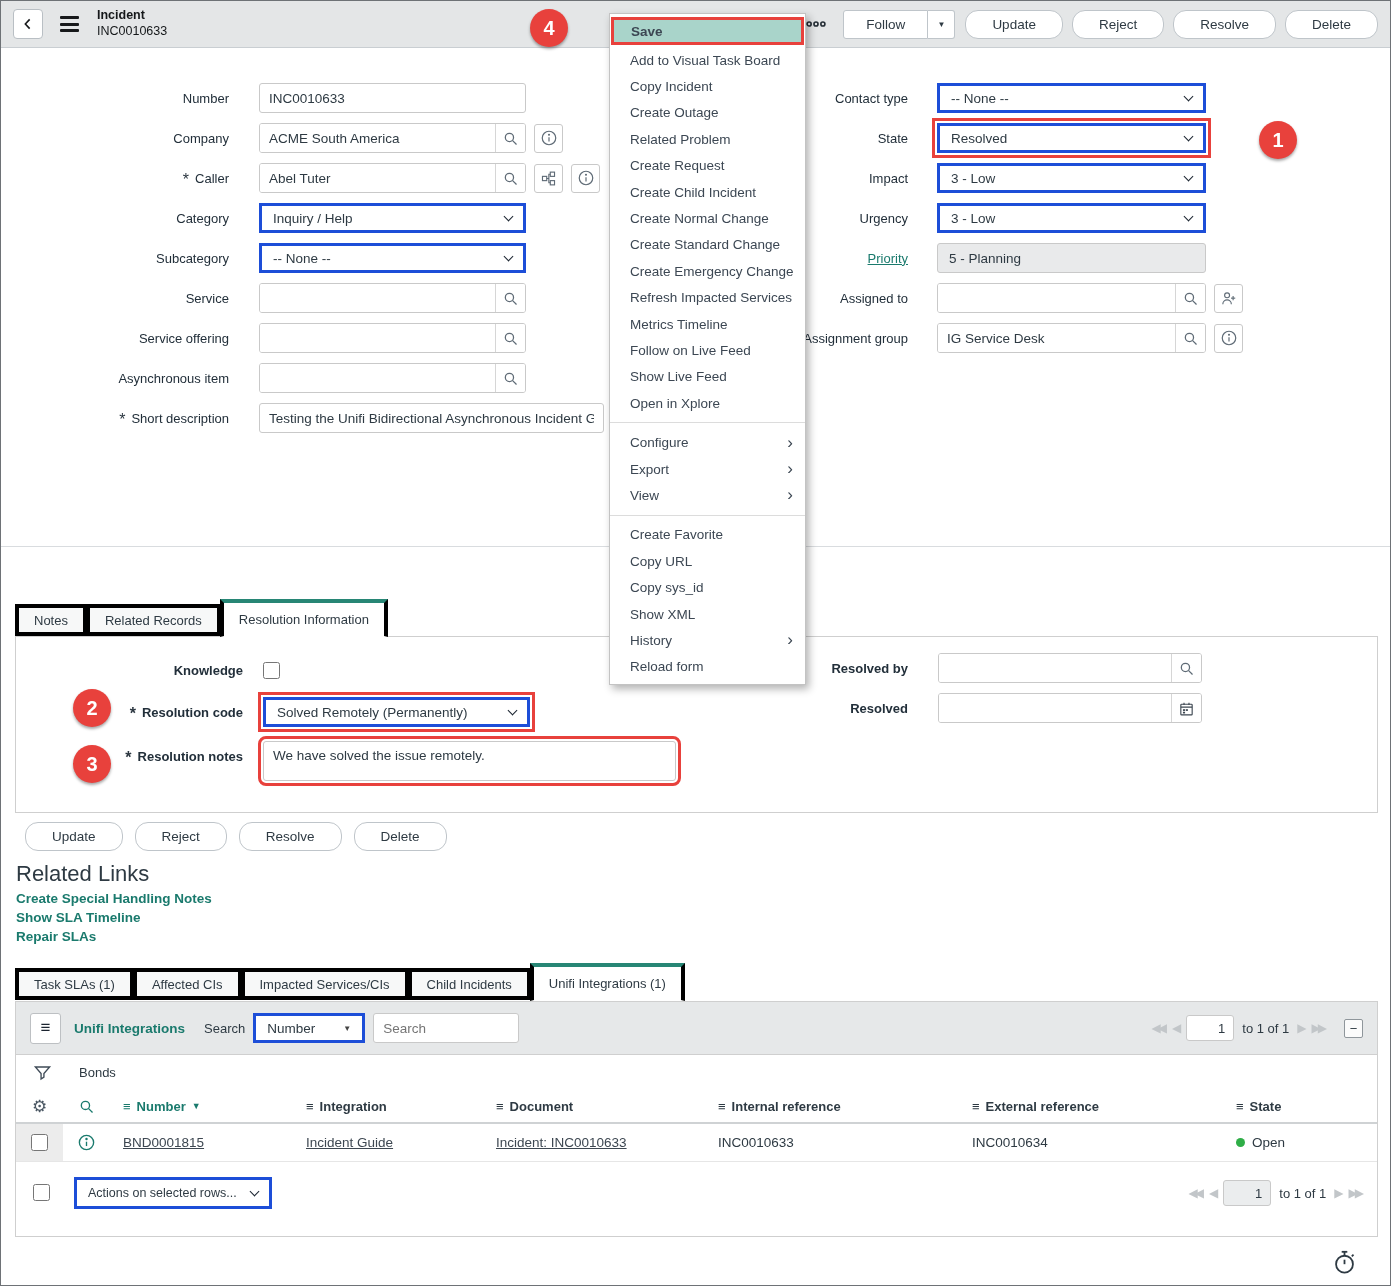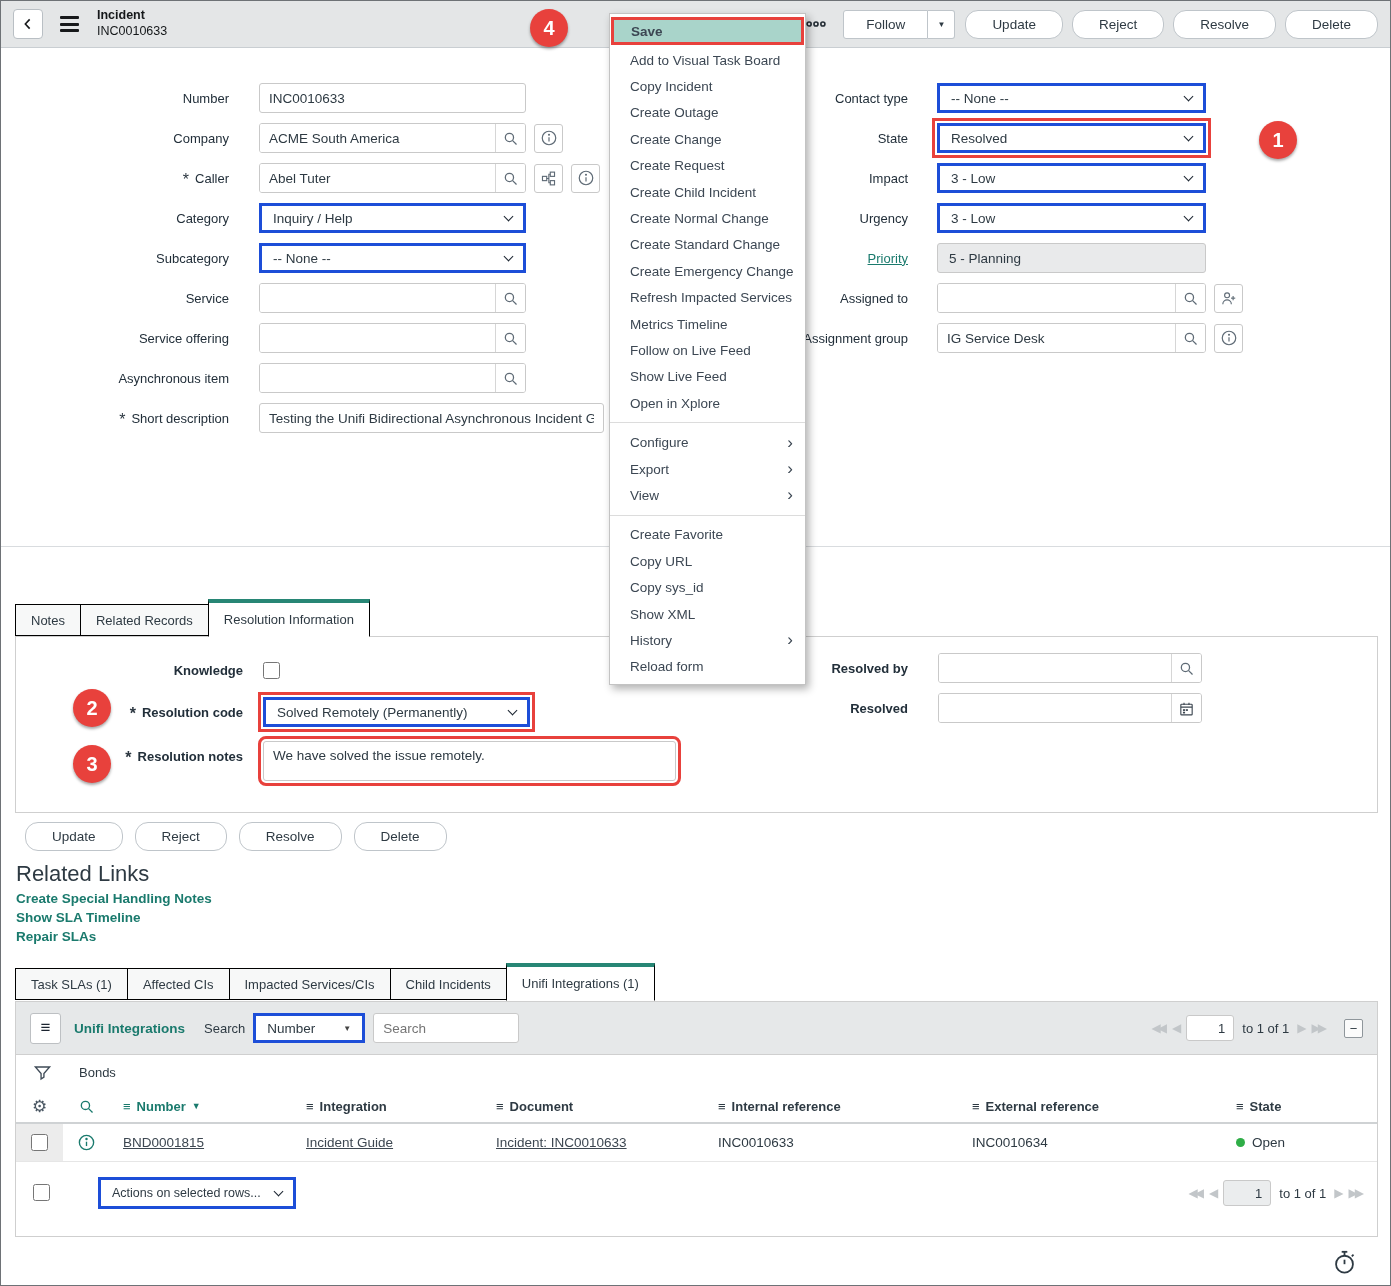--- a/index.html
+++ b/index.html
@@ -39,21 +39,21 @@
   .chev { width:7px; height:7px; border-right:1.7px solid #1b2430; border-bottom:1.7px solid #1b2430; transform:rotate(45deg); margin-left:auto; margin-top:-4px; }
   .ro { height:30px; border:1px solid #c9c9c9; border-radius:3px; background:#e9eaeb; display:flex; align-items:center; padding:0 11px; font-size:13.5px; color:#2e3a43; }
   textarea.inp { resize:none; padding-top:6px; height:62px; }
   .plink { color:#1a7a6d; text-decoration:underline; cursor:pointer; font-size:13px; }
   .hl { outline:3px solid #e8413c; outline-offset:2px; }
 
   .divider { position:absolute; left:0; width:100%; top:545px; border-top:1px solid #d9dcdf; }
 
   
   .tabs { position:absolute; display:flex; align-items:flex-end; z-index:2; }
-  .tab { background:#f7f8f8; border:1px solid #000000; margin-left:-1px; padding:0 15px; font-size:13px; color:#2e3a43; height:32px; display:flex; align-items:center; cursor:pointer; white-space:nowrap; }
+  .tab { background:#f7f8f8; border:4px solid #000000; margin-left:-1px; padding:0 15px; font-size:13px; color:#2e3a43; height:32px; display:flex; align-items:center; cursor:pointer; white-space:nowrap; }
   .tab:first-child { margin-left:0; }
   .tab.active { background:#fff; border-top:4px solid #278675; height:38px; border-bottom:1px solid #fff; margin-bottom:-1px; z-index:3; }
   .rbox { position:absolute; left:14px; top:635px; width:1363px; height:177px; border:1px solid #cfcfcf; background:#fff; }
   .rl { position:absolute; left:0; top:20px; width:660px; }
   .rr { position:absolute; left:665px; top:16px; width:690px; }
   .rl .fl, .rr .fl { width:227px; min-width:227px;font-weight:bold; }
   .rl .fl { margin-right:20px; }
   .rr .fl { margin-right:30px; }
   .krow { height:26px; margin-bottom:14px; }
   .crow { margin-bottom:14px; }
@@ -82,21 +82,21 @@
   .lhead .hc { display:flex; align-items:center; gap:6px; font-size:13px; font-weight:bold; color:#2e3a43; padding-left:14px; }
   .lhead .hc .bars { font-size:13px; font-weight:normal; }
   .lhead .hc.sorted { color:#1a7a6d; }
   .lhead .hc.sorted .bars { color:#1a7a6d; }
   .lrow { height:38px; border-bottom:1px solid #e6e6e6; }
   .ckcell { background:#ececec; height:100%; display:flex; align-items:center; justify-content:center; }
   .ccell { display:flex; align-items:center; justify-content:center; height:100%; }
   .tcell { padding-left:14px; font-size:13.5px; color:#2e3a43; }
   .rlink { color:#3d4751; text-decoration:underline; cursor:pointer; font-size:13.5px; }
   .dot { display:inline-block; width:9px; height:9px; border-radius:50%; background:#2fae47; margin-right:7px; }
-  .lfoot { display:flex; align-items:flex-start; padding:15px 16px 0 17px;gap:24px; }
+  .lfoot { display:flex; align-items:flex-start; padding:15px 16px 0 17px; }
   .lfoot .sel { width:198px; height:32px; margin-left:24px; font-size:12.5px; }
   .lfoot .pager { margin-left:auto; margin-top:3px; }
   .pgin.gray { background:#ebedee; }
 
   
   .cmenu { position:absolute; left:608px; top:12px; width:197px; background:#fff; border:1px solid #c3c3c3; box-shadow:3px 4px 8px rgba(0,0,0,.3); z-index:50; padding:3px 0 4px 0; }
   .mi { height:26.4px; display:flex; align-items:center; padding:0 12px 0 20px; font-size:13.5px; color:#3c4753; cursor:pointer; white-space:nowrap; }
   .mi .sub { margin-left:auto; font-size:17px; color:#3c4753; line-height:10px; }
   .mi.save { border:3px solid #e8413c; background:#a9d4ca; margin:0 1px 2px 1px; padding-left:17px; height:28px;font-weight:bold; }
   .mdiv { border-top:1px solid #dcdcdc; margin:6px 0; }
@@ -589,21 +589,21 @@
     <div class="mi">
         <span>Add to Visual Task Board</span>
       </div>
     <div class="mi">
         <span>Copy Incident</span>
       </div>
     <div class="mi">
         <span>Create Outage</span>
       </div>
     <div class="mi">
-        <span>Create Change</span>
+        <span>Related Problem</span>
       </div>
     <div class="mi">
         <span>Create Request</span>
       </div>
     <div class="mi">
         <span>Create Child Incident</span>
       </div>
     <div class="mi">
         <span>Create Normal Change</span>
       </div>

